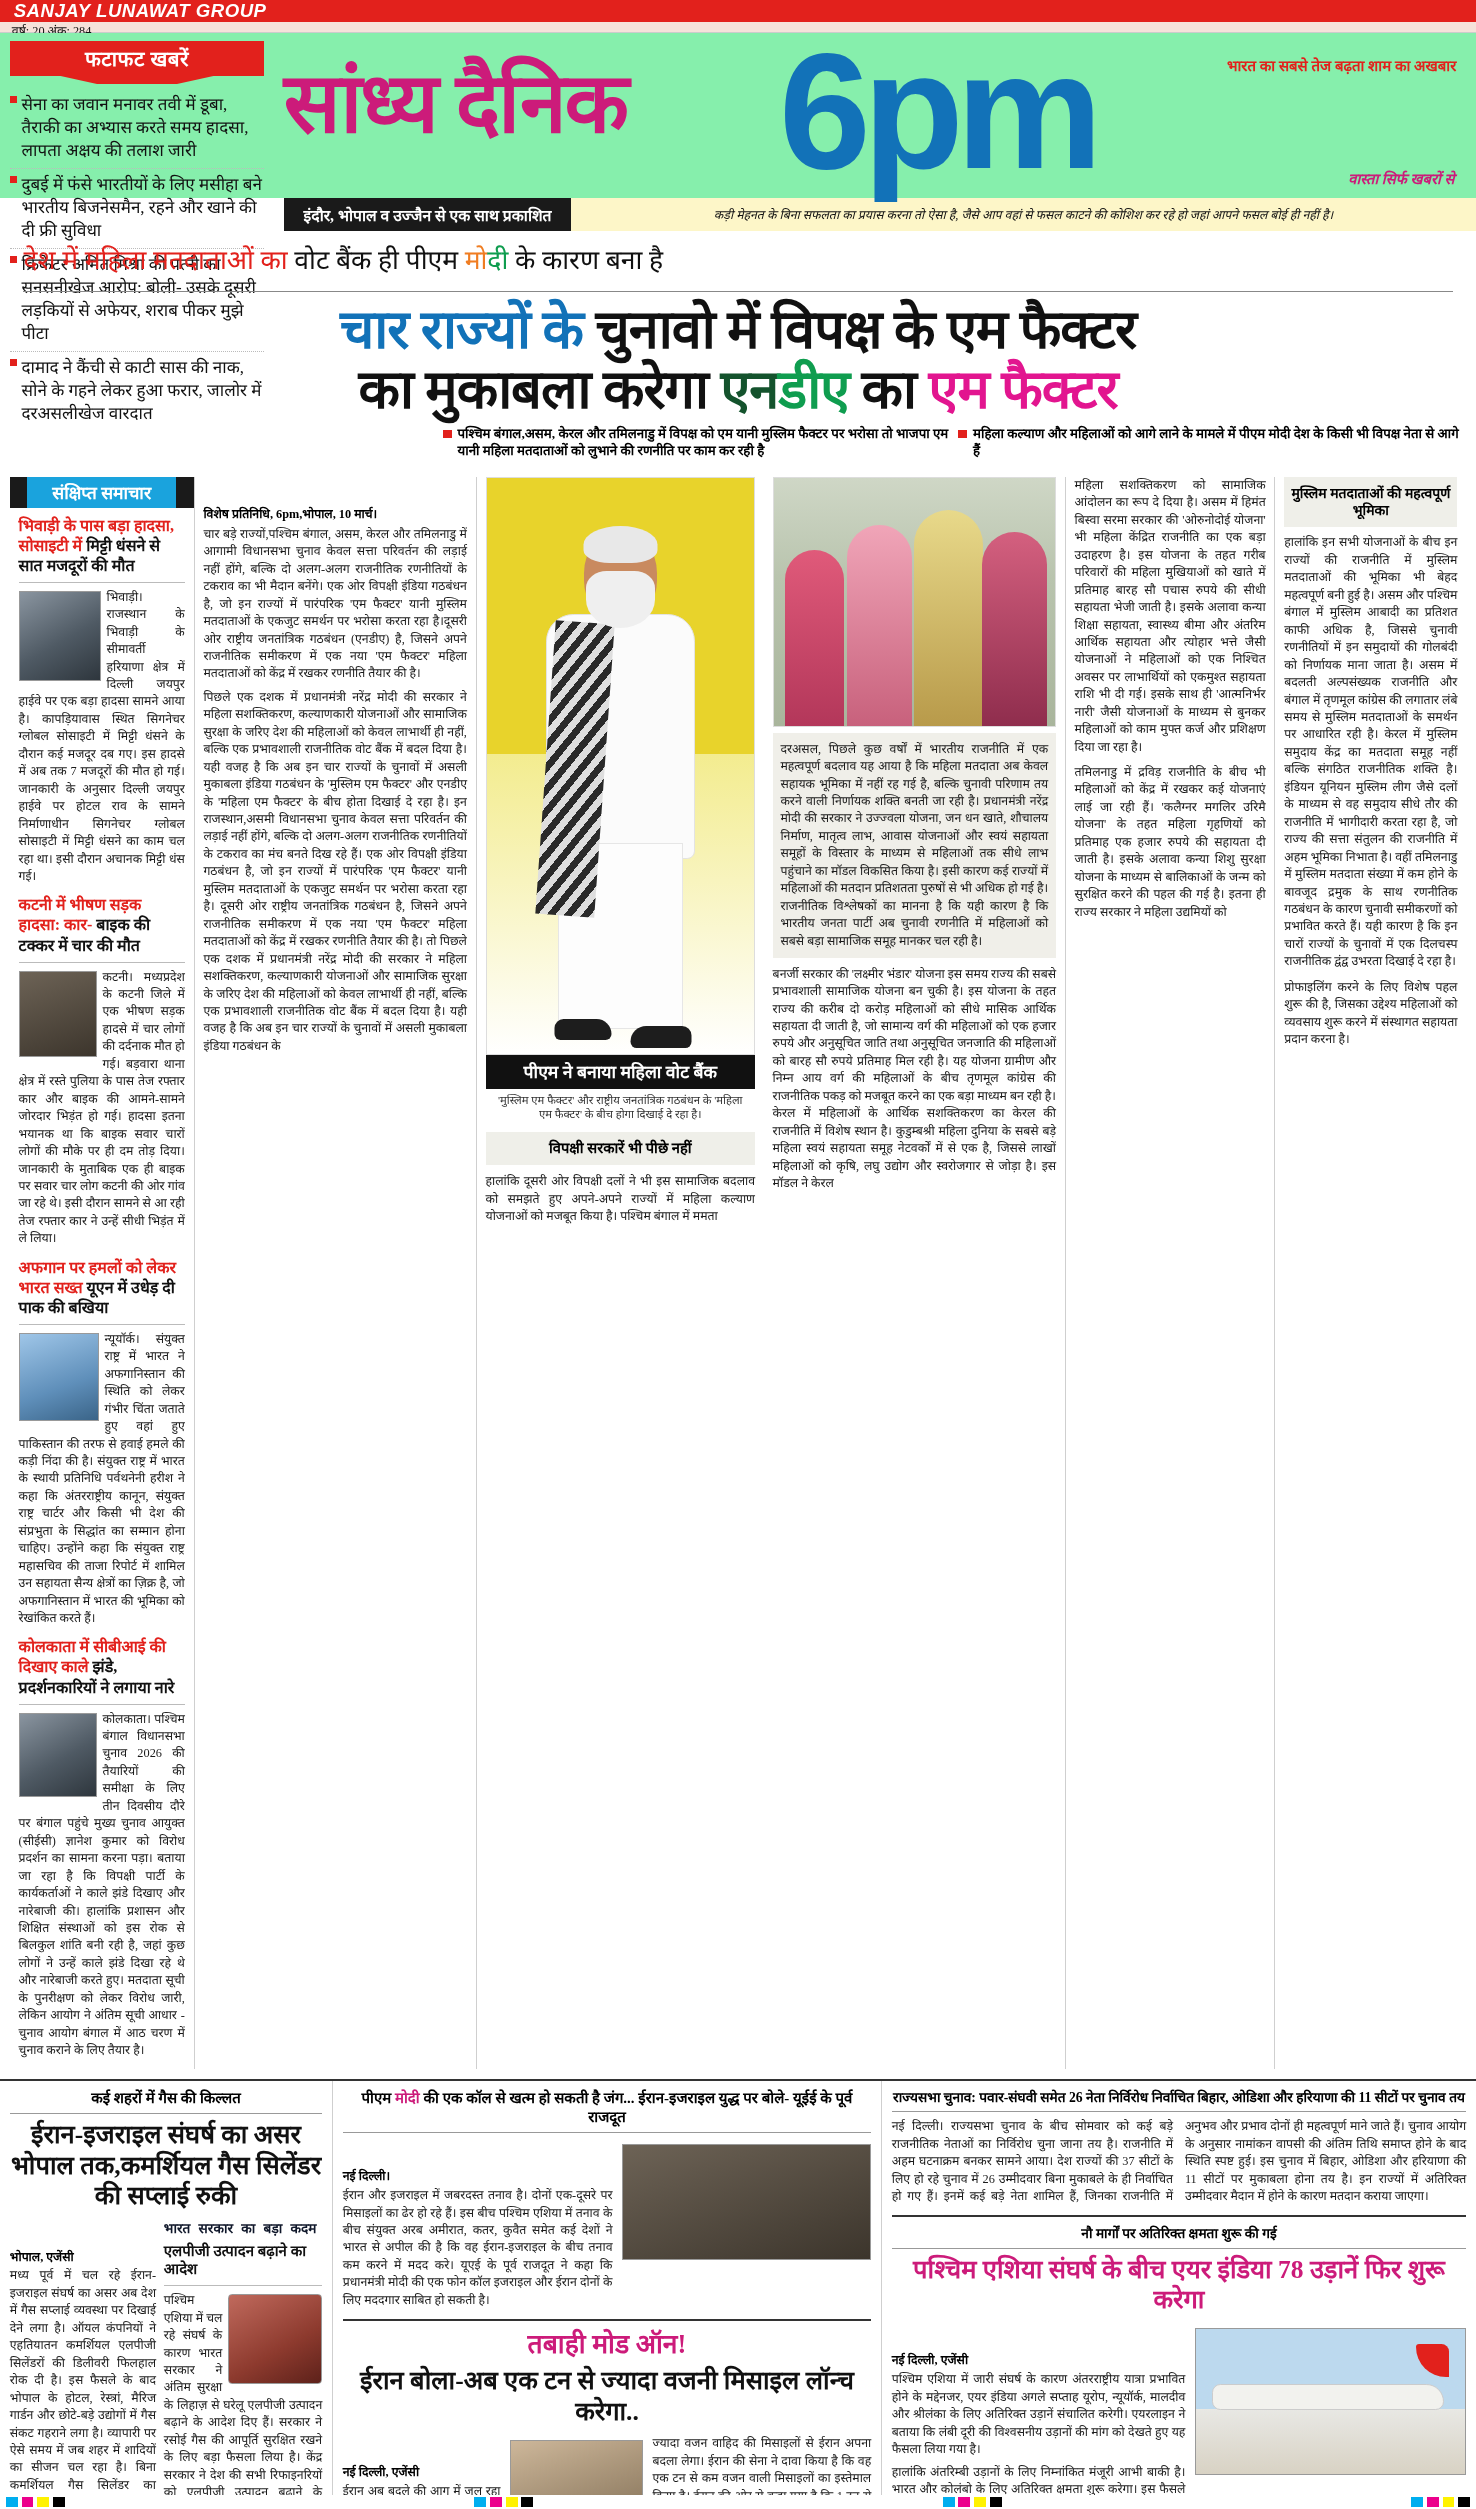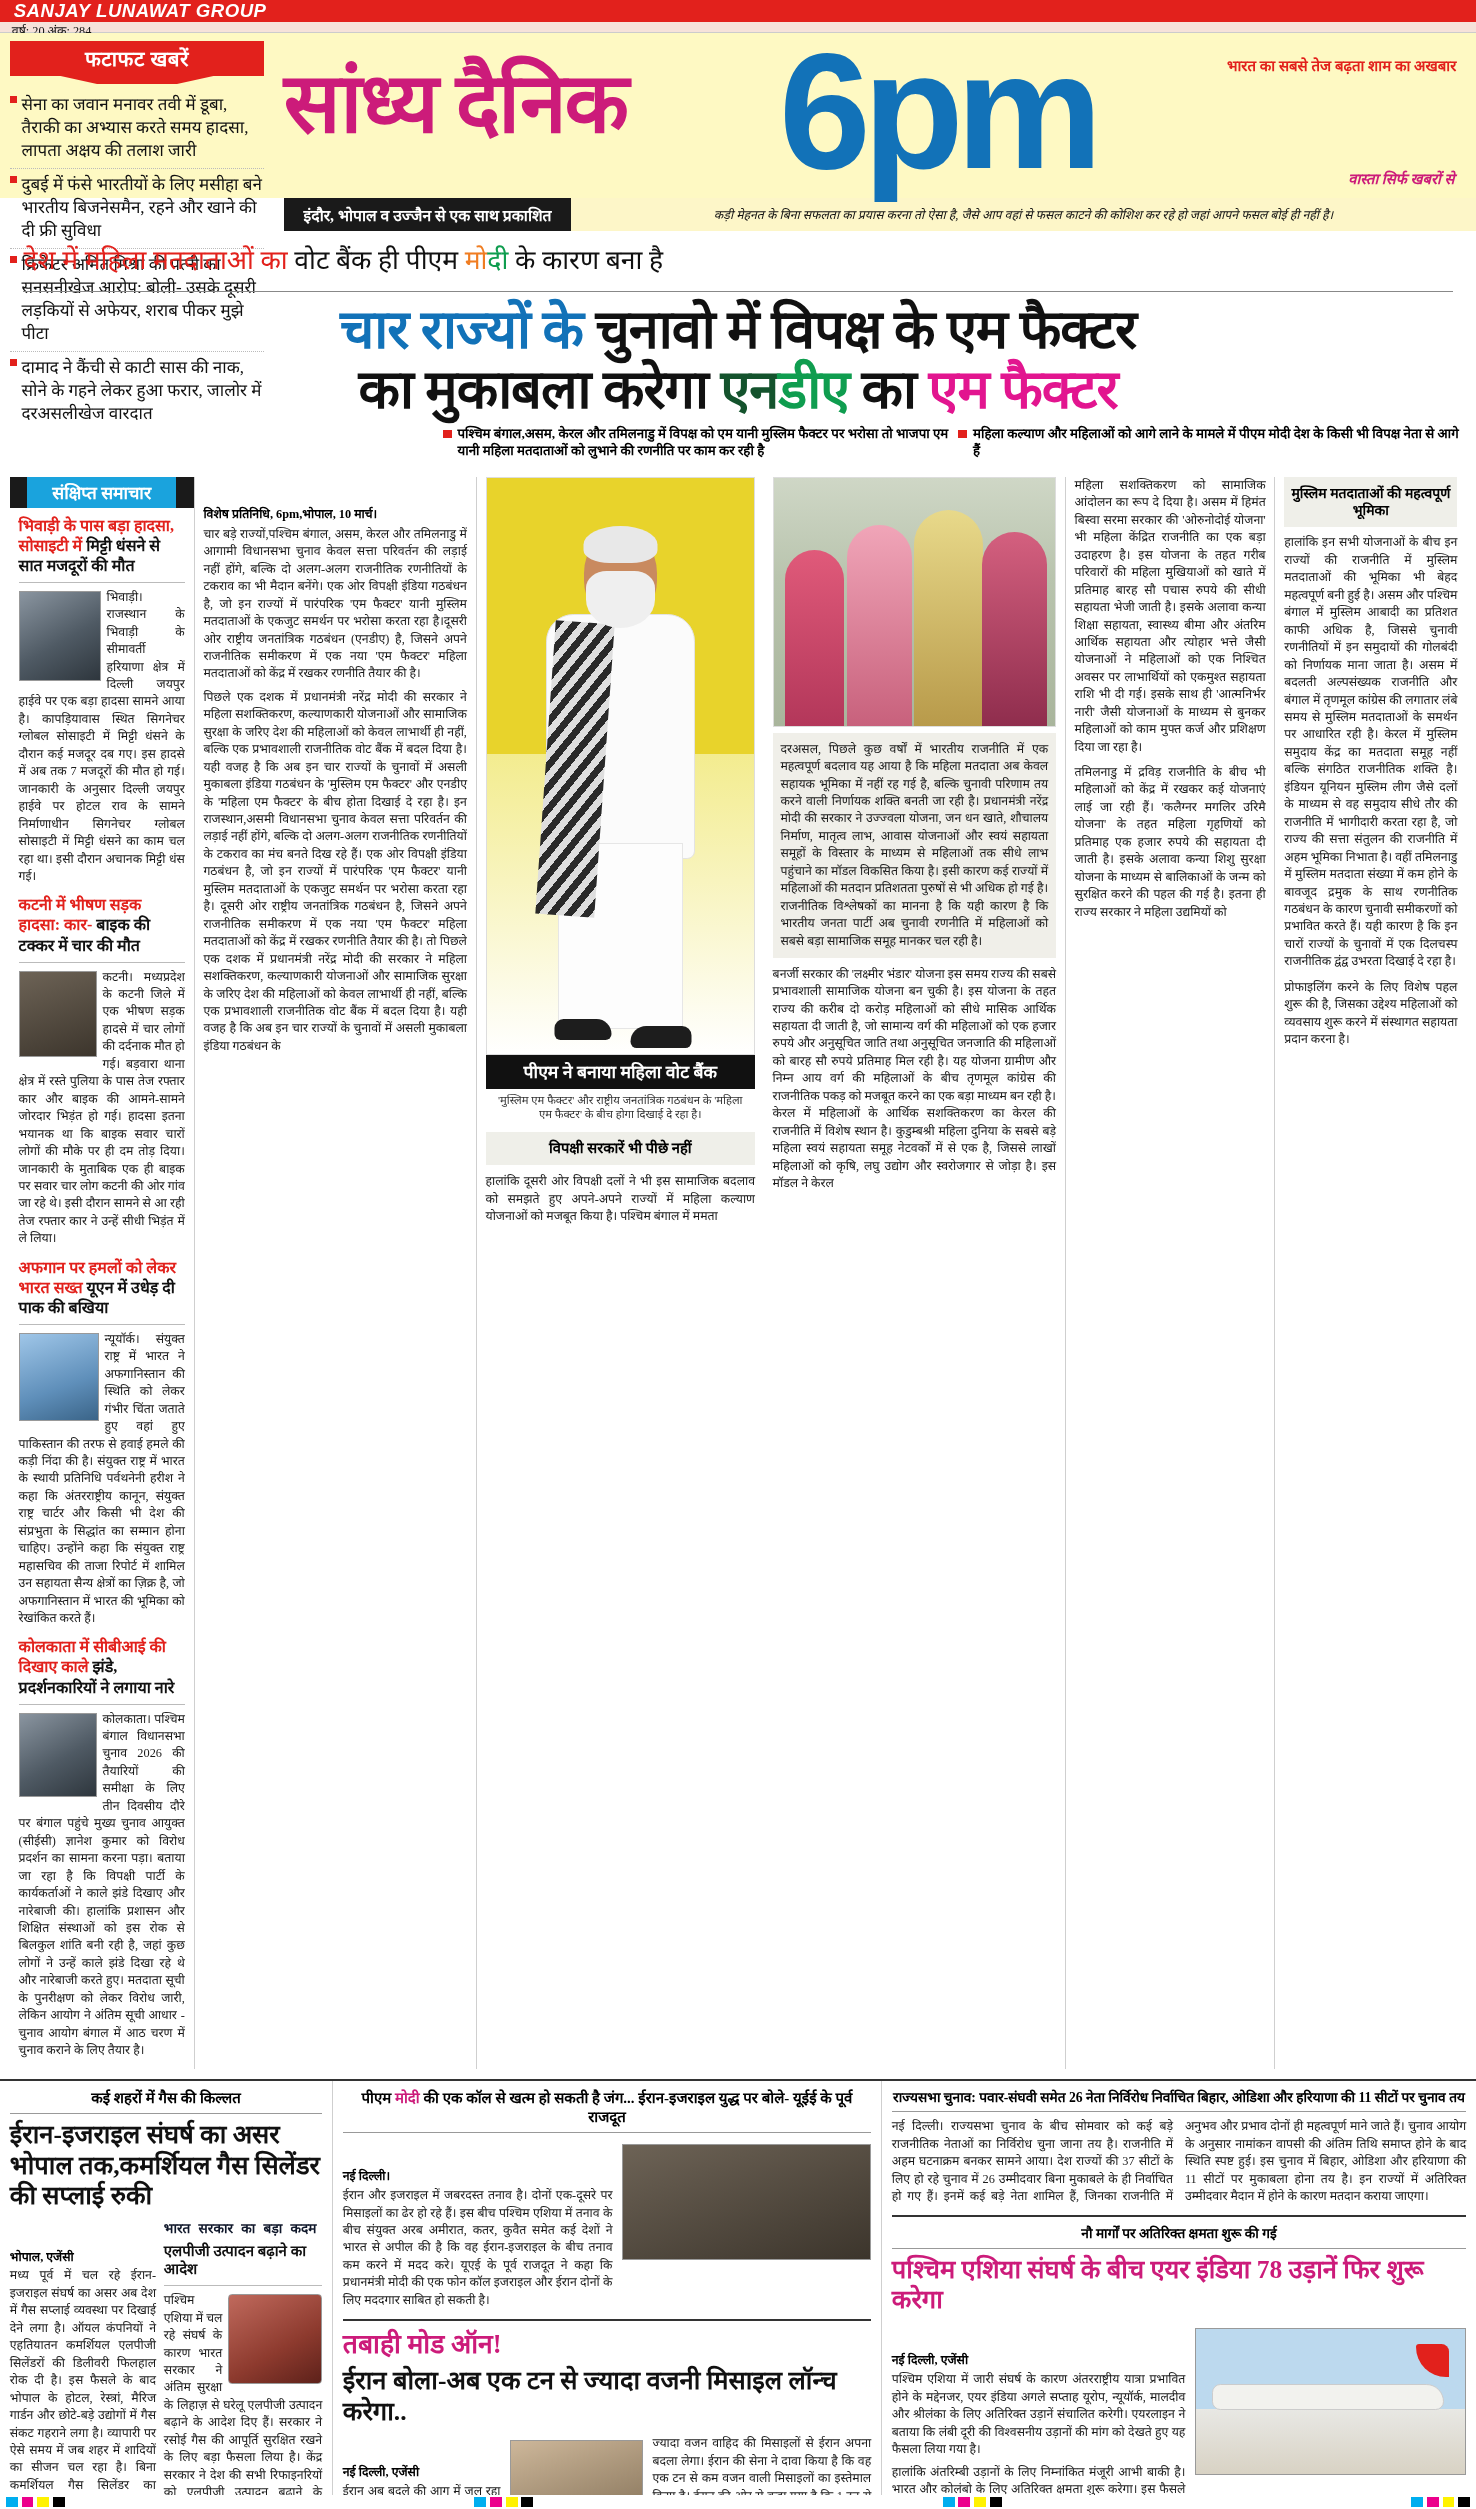--- a/index.html
+++ b/index.html
@@ -28,21 +28,21 @@
   .tb-om { color:#d2691e; font-size: 21.6px; padding:0 7.8px; display:flex; align-items:center; }
   .tb-price-box { border: 2px solid #e2211c; background:#fff; padding: 1px 7.8px; margin: 2.9px 0;
      font-size: 12.3px; display:flex; align-items:center; font-weight:bold;text-align:center; }
   .tb-epaper {
     background: #e2211c; color:#fff; margin-left:auto; display:flex; align-items:center;
     padding: 0 15.7px; font-family:"Liberation Sans",sans-serif; font-size: 14.7px; font-style: italic;
   }
   .tb-flex { flex: 1; }
 
   
-  .masthead { position: relative; height: 165px; background:#fef9c3; display:flex; }
+  .masthead { position: relative; height: 165px; background:#86efac; display:flex; }
   .flash-box { width: 274px; padding: 7.8px 9.8px 0 9.8px; position:relative; }
   .flash-title {
     background:#e2211c; color:#fff; text-align:center; font-weight:bold;
     font-size: 20.6px; padding: 2.9px 0 3.9px; letter-spacing:0.5px;
     font-family:"Liberation Serif", serif; position: relative;
   }
   .flash-title::after {
     content:""; position:absolute; left:18%; right:18%; bottom:-8.8px; height:0;
     border-left: 41px solid transparent; border-right: 41px solid transparent;
     border-top: 9.8px solid #e2211c;
@@ -188,21 +188,21 @@
 
   
   .band { display:flex; border-top: 2.9px double #333; margin-top: 9.8px; }
   .band-col { padding: 7.8px 9.8px; border-right:1px solid #cfcfcf; }
 
   .red-head-sm {
     font-weight:bold; font-size: 13.7px; color:#111; line-height:1.25; margin-bottom:3.9px;
   }
   .red-head-sm .red { color:#0f172a;font-family:Liberation Mono, monospace; }
   .center-hl {
-    text-align:left; font-weight:bold; font-size: 27.4px; line-height:1.2; color:#111; margin: 3.9px 0 7.8px;
+    text-align:center; font-weight:bold; font-size: 27.4px; line-height:1.2; color:#111; margin: 3.9px 0 7.8px;
   }
   .center-hl.mag { color:#cc1b7a; }
   .topline {
     text-align:center; font-weight:bold; font-size: 15px; line-height:1.28;
     border-bottom:1px solid #999; padding-bottom:4.9px; margin-bottom: 5.9px;
   }
   .topline .mag { color:#cc1b7a; }
 
   
   .regbar { position:absolute; left:0; right:0; bottom:0; height: 13.7px; display:flex; background:#fff;}

